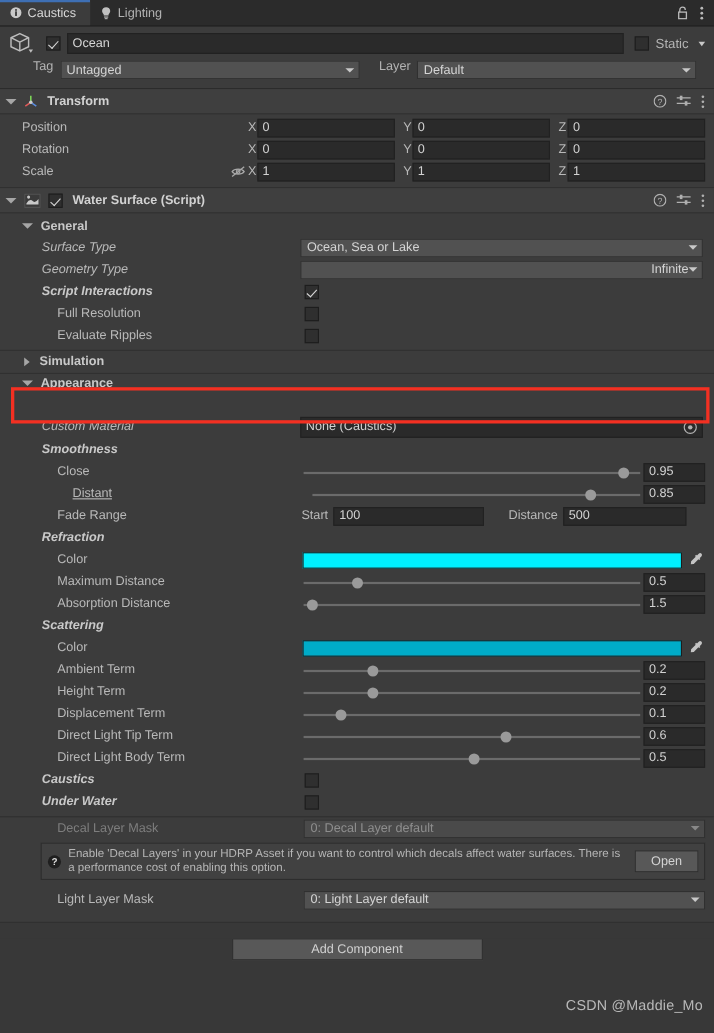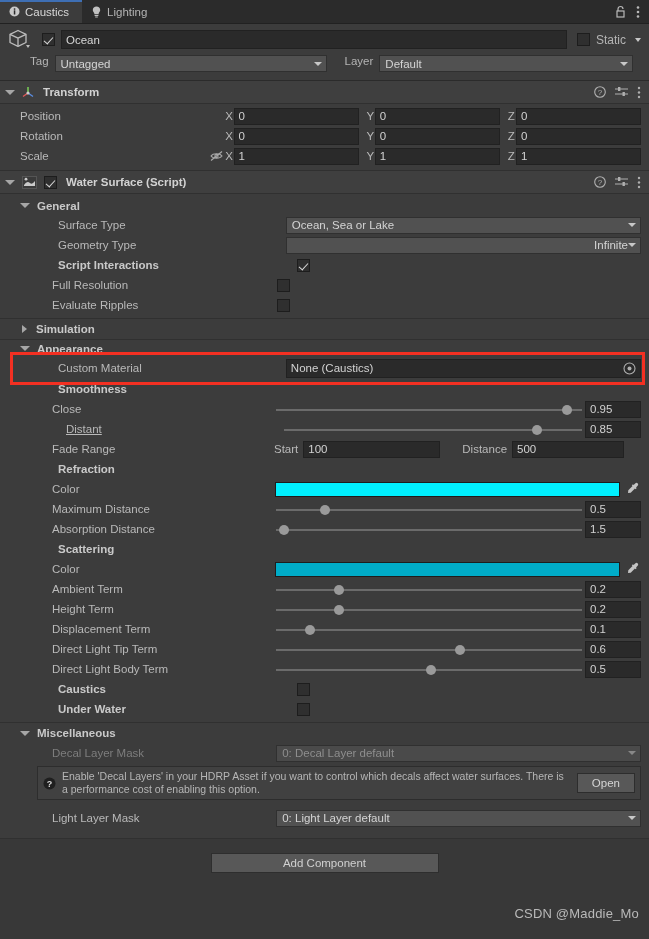--- a/index.html
+++ b/index.html
@@ -99,21 +99,21 @@
   .foldout.open { border-left:5px solid transparent;border-right:5px solid transparent;
     border-top:5px solid #a6a6a6;border-bottom:none; }
 
   .comp-body { padding: 2px 0 4px 0; }
 
   .row { height: 20px; display:flex; align-items:center; padding: 0 8px 0 0; }
   .rlabel { font-size:11.5px; color:#b9b9b9; }
   .rlabel.bold { font-weight:bold; color:#c9c9c9; }
   .rlabel.dim { color:#7d7d7d; }
   .i1 { padding-left: 20px; }
-  .i2 { padding-left: 58px; }
+  .i2 { padding-left: 38px; font-style: italic; }
   .i3 { padding-left: 52px; }
   .i4 { padding-left: 66px; }
 
   .field {
     background: #2a2a2a; border: 1px solid #212121; height: 17px; box-sizing:border-box;
     color:#d2d2d2; font-size:11.5px; line-height:15px; padding: 0 4px;
   }
   .axis { color:#b9b9b9; font-size:11.5px; width:10px; text-align:left;}
 
   
@@ -384,21 +384,21 @@
         <span class="rlabel bold" style="margin-left:9px;">Simulation</span>
       </div>
 
       <div class="sep"></div>
 
       <div class="row" style="height:17px;">
         <span class="foldout open" style="margin-left:20px;"></span>
         <span class="rlabel bold" style="margin-left:7px;">Appearance</span>
       </div>
 
-      <div class="row" style="height:22px;">
+      <div class="row" style="height:22px;margin-top:20px;">
         <span class="rlabel i2" style="width:235px;">Custom Material</span>
         <span class="field" style="width:366px;display:flex;align-items:center;justify-content:space-between;height:19px;line-height:17px;">
           <span>None (Caustics)</span>
           <span class="ico">
             <svg width="13" height="13" viewBox="0 0 13 13">
                 <circle cx="6.5" cy="6.5" r="5.5" fill="none" stroke="#b0b0b0" stroke-width="1.1"></circle>
                 <circle cx="6.5" cy="6.5" r="2" fill="#b0b0b0"></circle>
               </svg>
           </span>
         </span>
@@ -530,24 +530,20 @@
         <span class="cb"></span>
       </div>
 
       <div class="row">
         <span class="rlabel bold i2" style="width:239px;">Under Water</span>
         <span class="cb"></span>
       </div>
 
       <div class="sep" style="margin-top:3px;"></div>
 
-      <div class="row" style="height:20px;">
-        <span class="foldout open" style="margin-left:20px;"></span>
-        <span class="rlabel bold" style="margin-left:7px;">Miscellaneous</span>
-      </div>
 
       <div class="row">
         <span class="rlabel dim i3" style="width:225px;">Decal Layer Mask</span>
         <span class="dropdown dim" style="width:366px;">
           <span>0: Decal Layer default</span>
           <span class="arrow-d" style="border-top-color:#888;"></span>
         </span>
       </div>
 
       <div class="helpbox" style="margin:3px 8px 0 37px;height:34px;">

